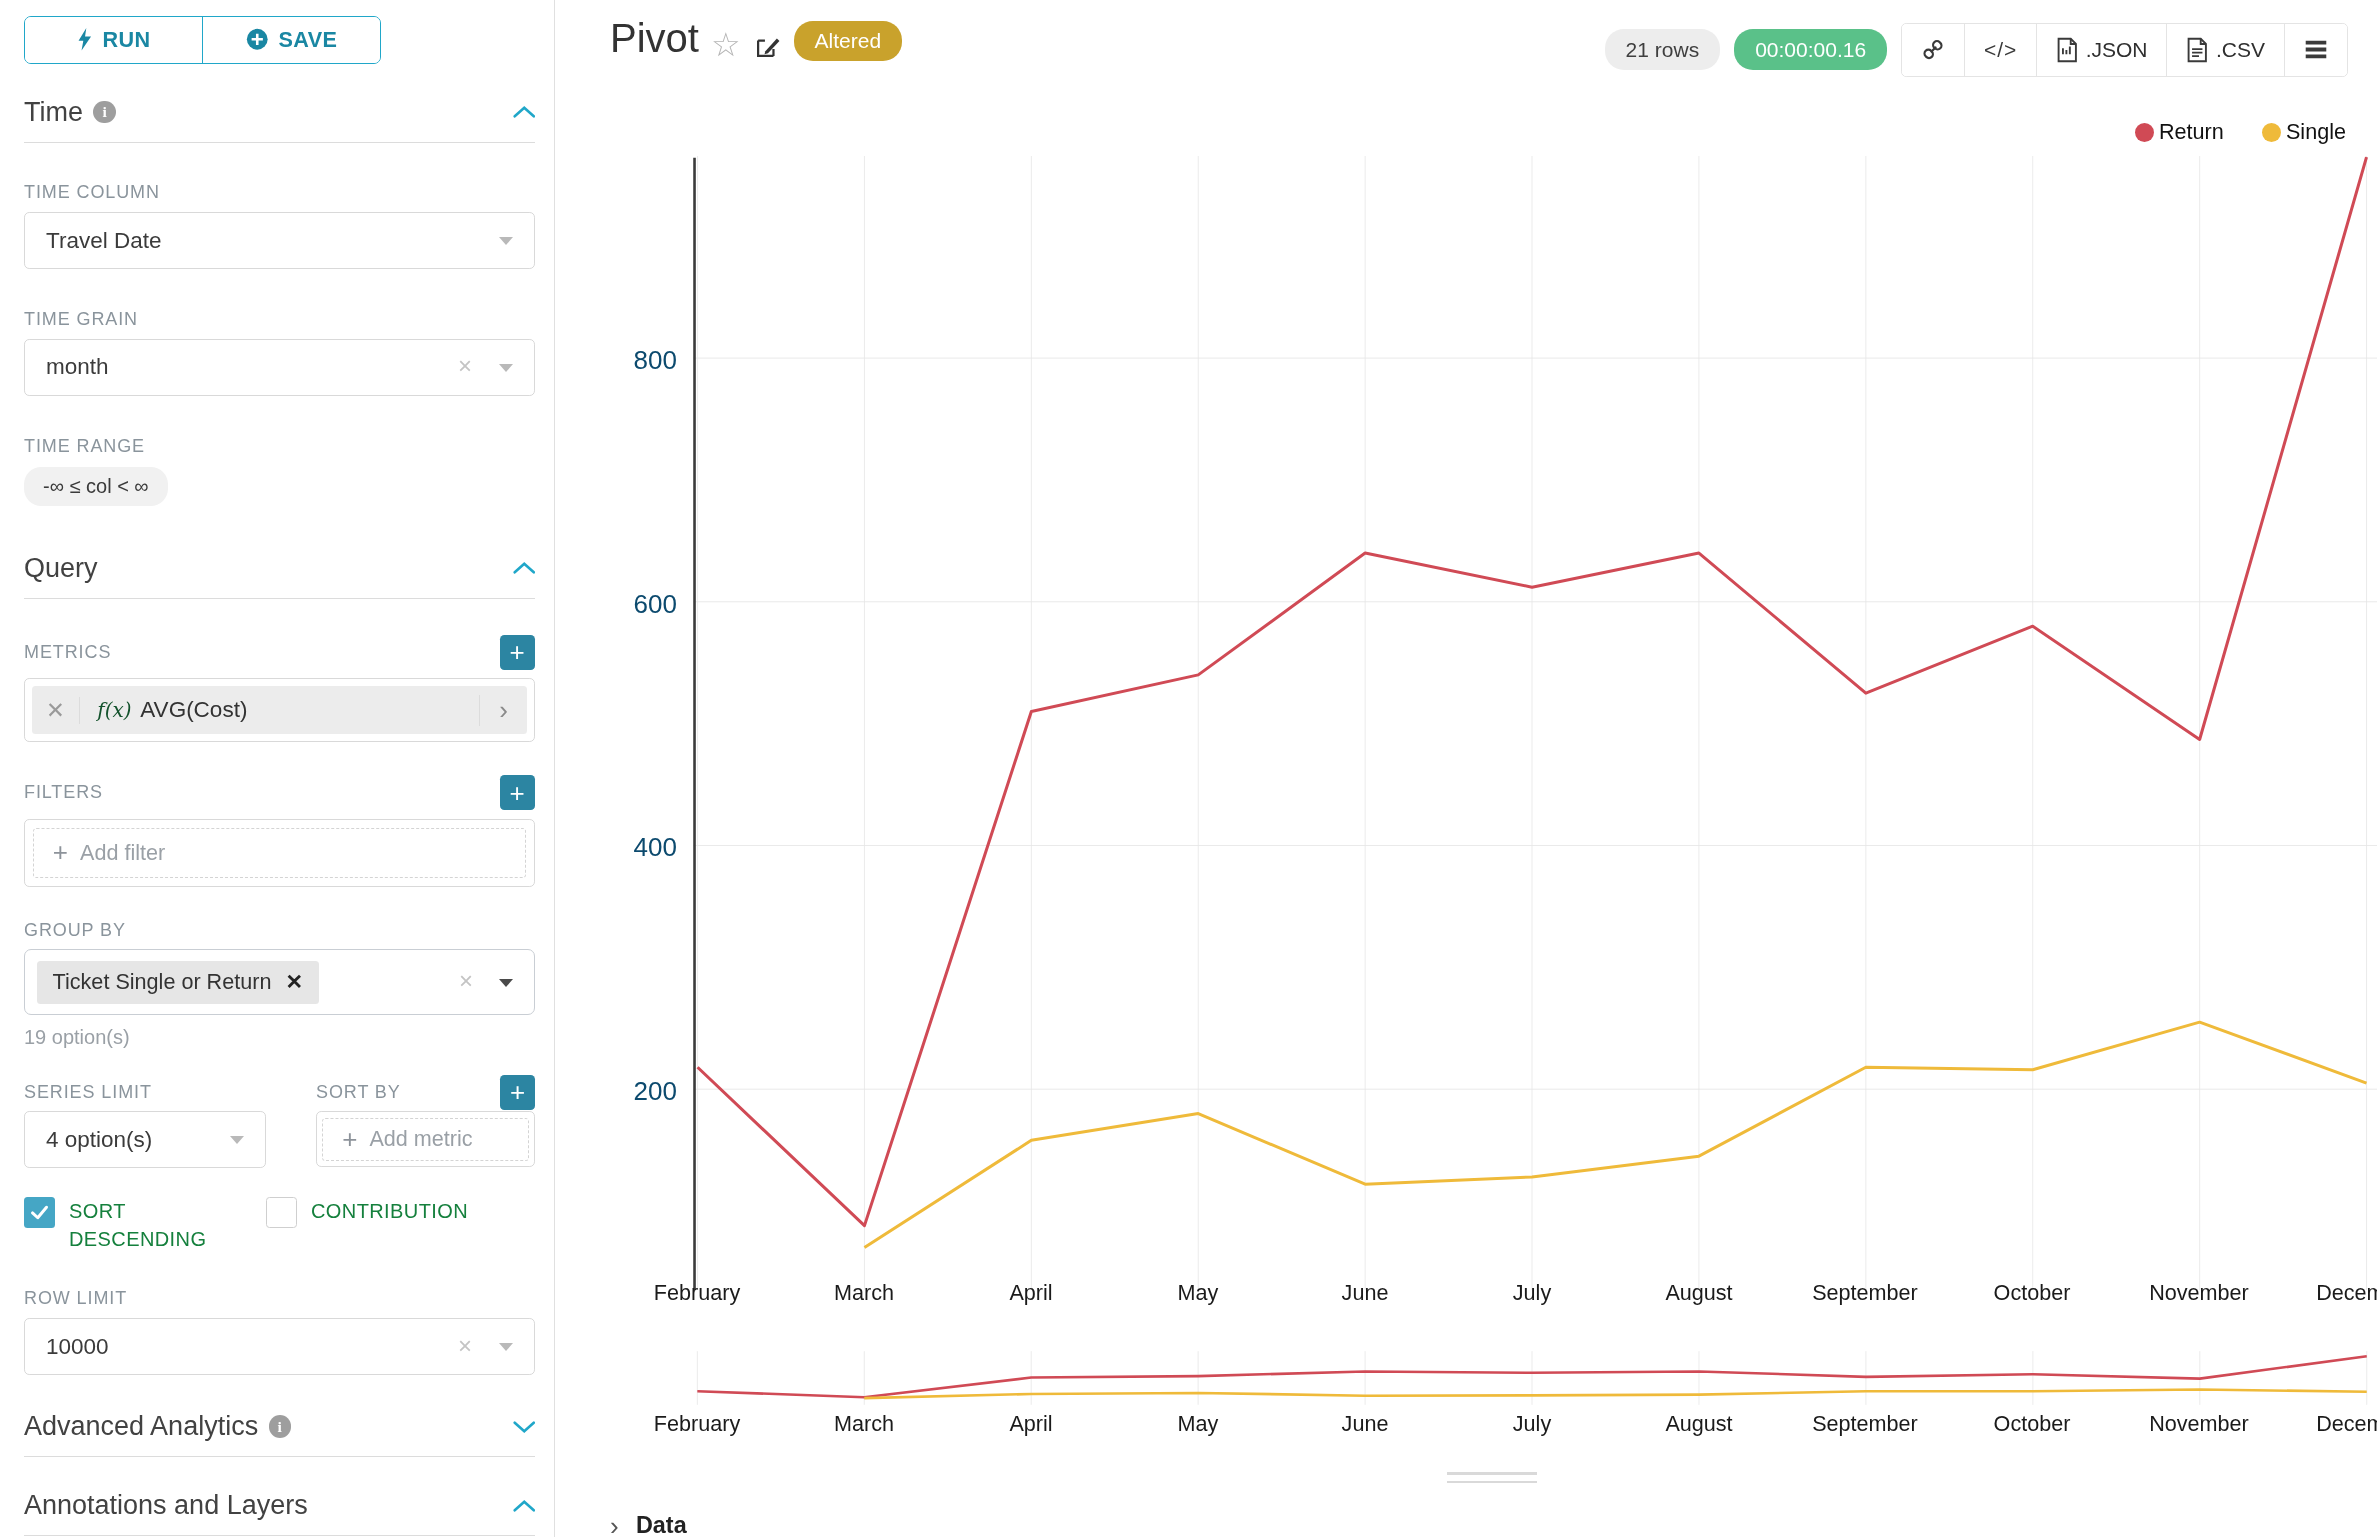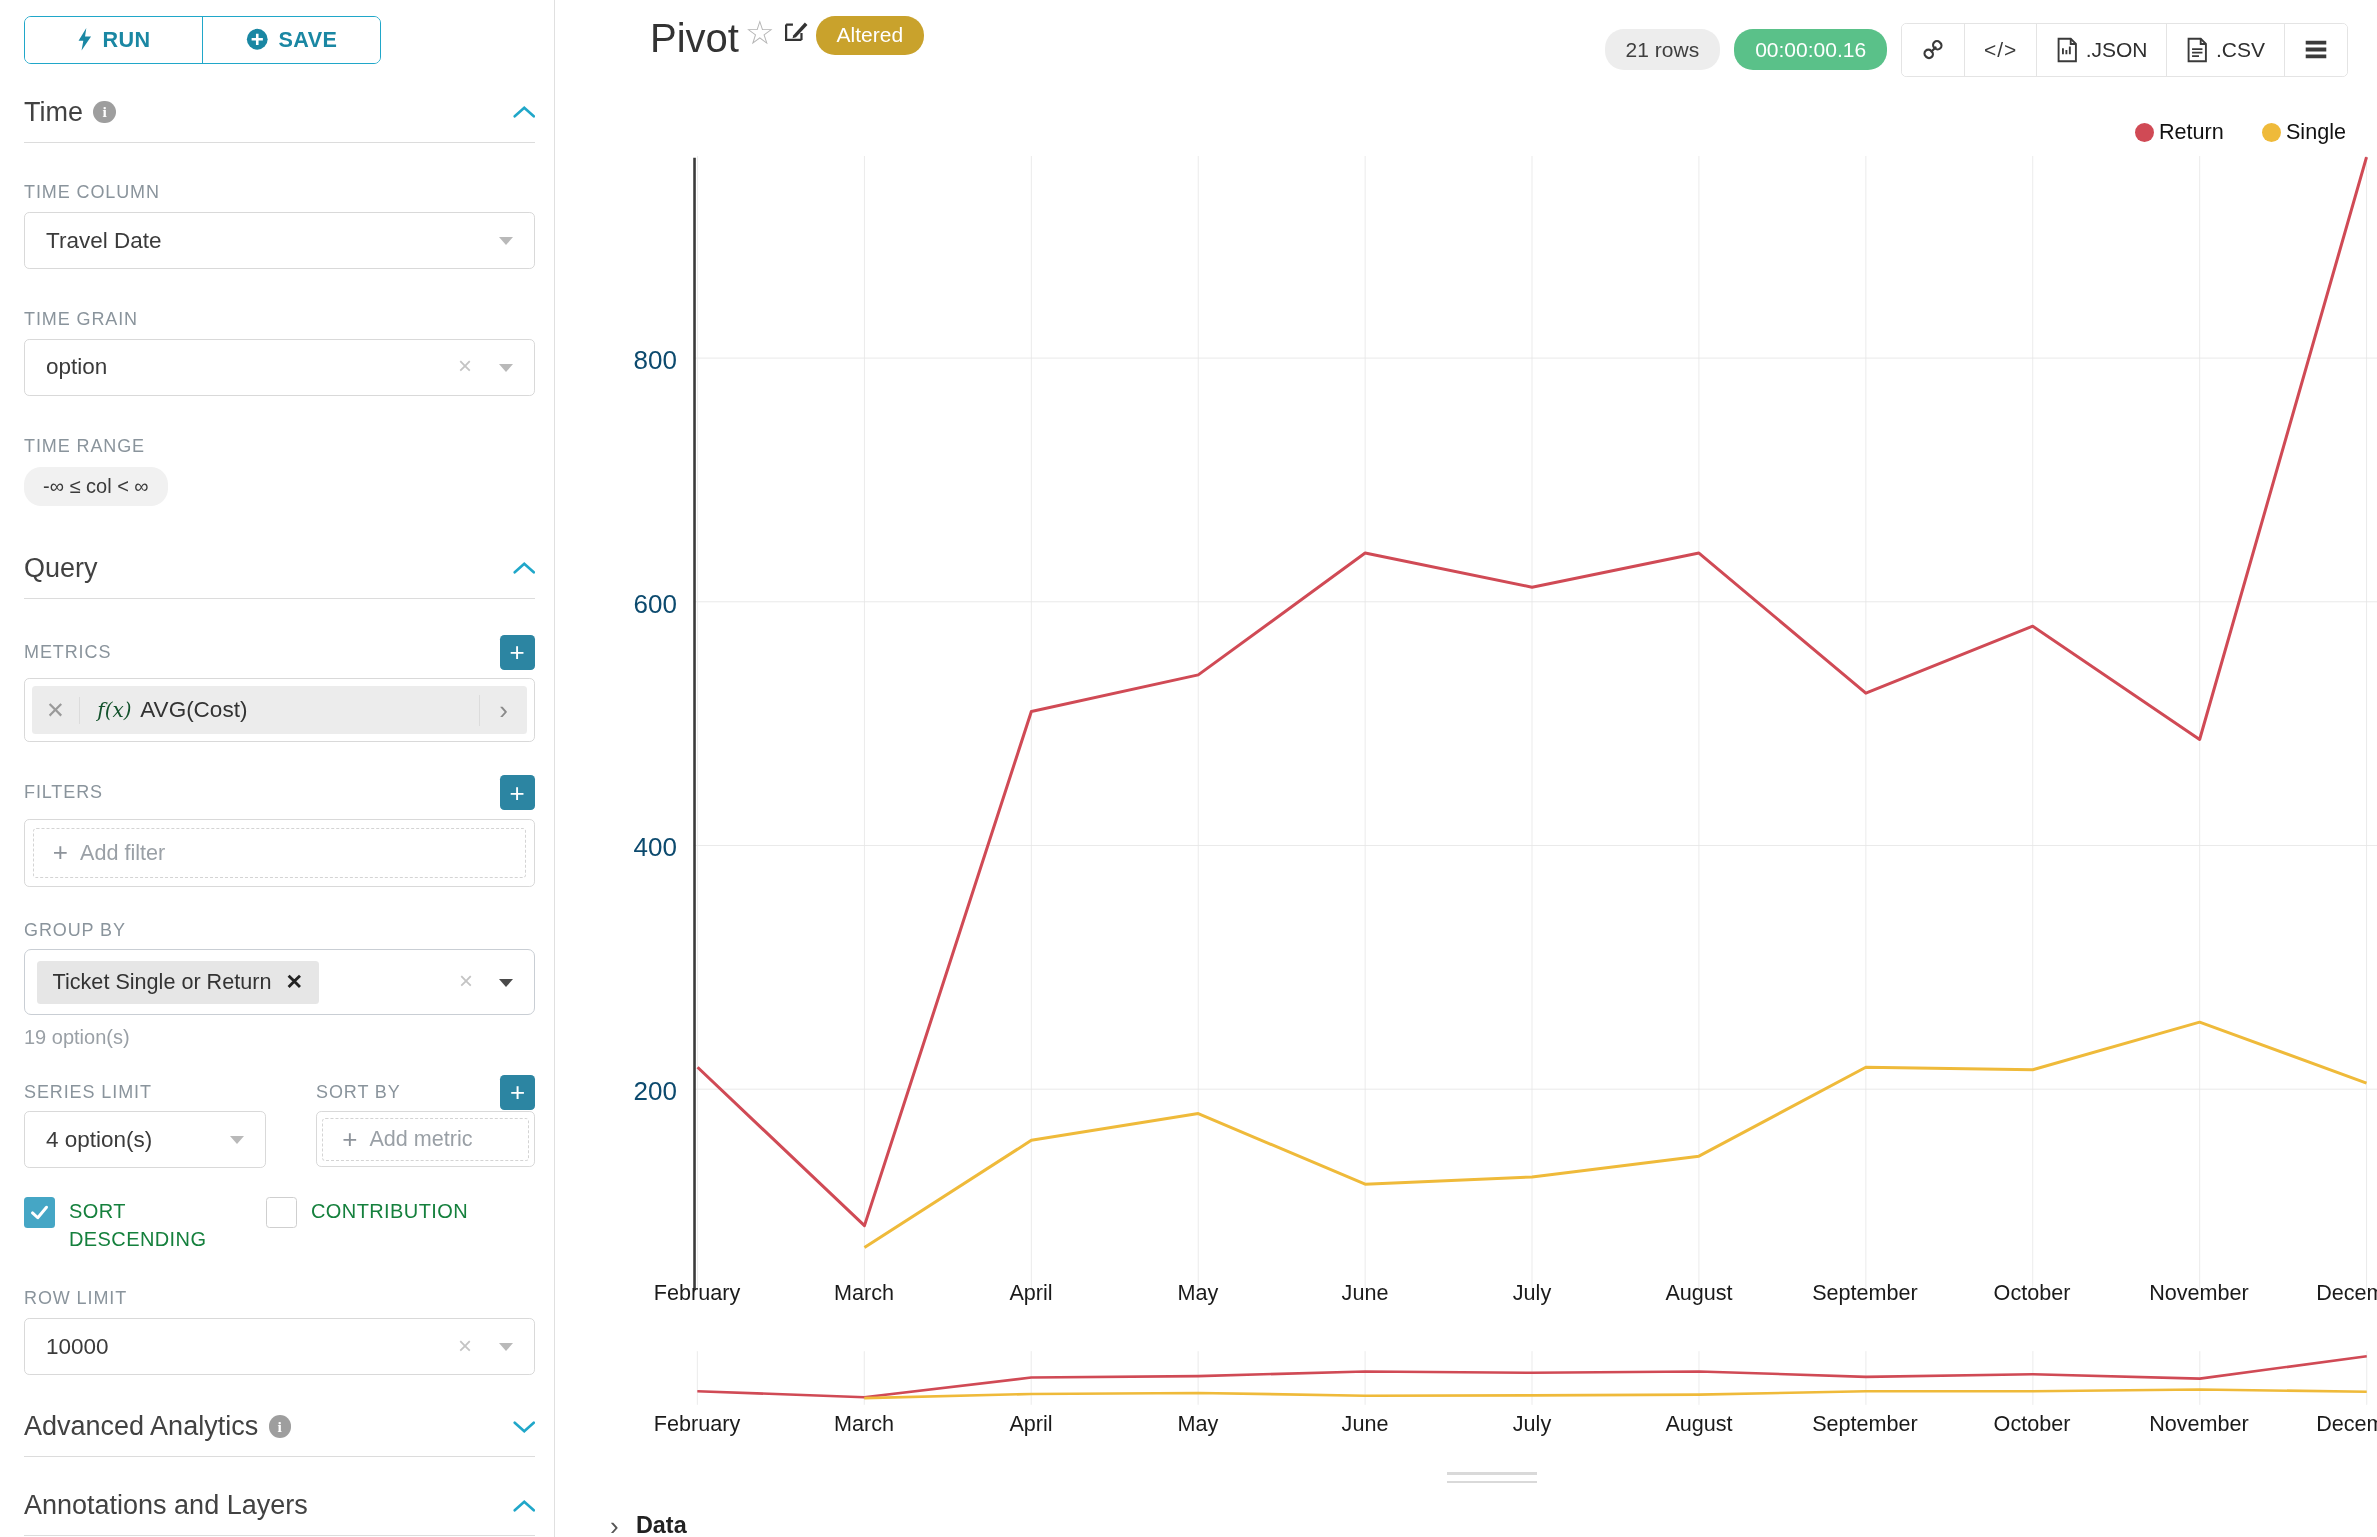--- a/index.html
+++ b/index.html
@@ -71,21 +71,21 @@
   .chk-item { display:flex; gap:14px; cursor:pointer; }
   .chk-l { width:242px; }
   .chk-box { width:31px; height:31px; border-radius:3.5px; flex:none; }
   .chk-on { background:#45a6c5; display:flex; align-items:center; justify-content:center; }
   .chk-off { border:1.7px solid #cfcfcf; background:#fff; }
   .chk-label { font-size:20px; letter-spacing:0.4px; color:#15803d; font-weight:500; line-height:1.4; max-width:147px; }
 
   
   .panel { position:absolute; left:555px; top:0; width:1822px; height:1538px; background:#fff; overflow:hidden; }
 
-  .title-row { position:absolute; left:55px; top:15.6px; display:flex; align-items:flex-start; gap:6px;margin-left:40px; }
+  .title-row { position:absolute; left:55px; top:15.6px; display:flex; align-items:flex-end; gap:12px; }
   .page-title { font-size:40px; font-weight:500; color:#333; }
   .star { font-size:33px; color:#b5b5b5; cursor:pointer; line-height:1; }
   .badge { background:#c9a22c; color:#fff; font-size:21px; border-radius:19px; padding:7.8px 21px; cursor:pointer; }
 
   .hdr-right { position:absolute; right:29px; top:22.5px; display:flex; align-items:center; gap:14px; }
   .rows-pill { background:#ededed; color:#3f3f3f; font-size:21px; border-radius:19px; padding:8.7px 21px; }
   .timer-pill { background:#5ac189; color:#fff; font-size:21px; border-radius:19px; padding:8.7px 21px; }
   .toolgrp { display:flex; border:0.9px solid #e4e4e4; border-radius:5.2px; height:54px; overflow:hidden; background:#fff; }
   .tool { display:flex; align-items:center; justify-content:center; gap:7px; padding:0 19px; cursor:pointer;
           font-size:21px; color:#2f2f2f; background:#fff; }
@@ -145,21 +145,21 @@
       <div class="divider"></div>
 
       <div class="ctl-label">TIME COLUMN</div>
       <div class="select">
         <span>Travel Date</span>
         <span class="caret"></span>
       </div>
 
       <div class="ctl-label">TIME GRAIN</div>
       <div class="select">
-        <span>option</span>
+        <span>month</span>
         <span class="clear-x">×</span>
         <span class="caret"></span>
       </div>
 
       <div class="ctl-label">TIME RANGE</div>
       <div class="pill">-∞ ≤ col &lt; ∞</div>
 
       
       <div class="sec-head" style="margin-top:47px;">
         <span class="sec-title">Query</span>

